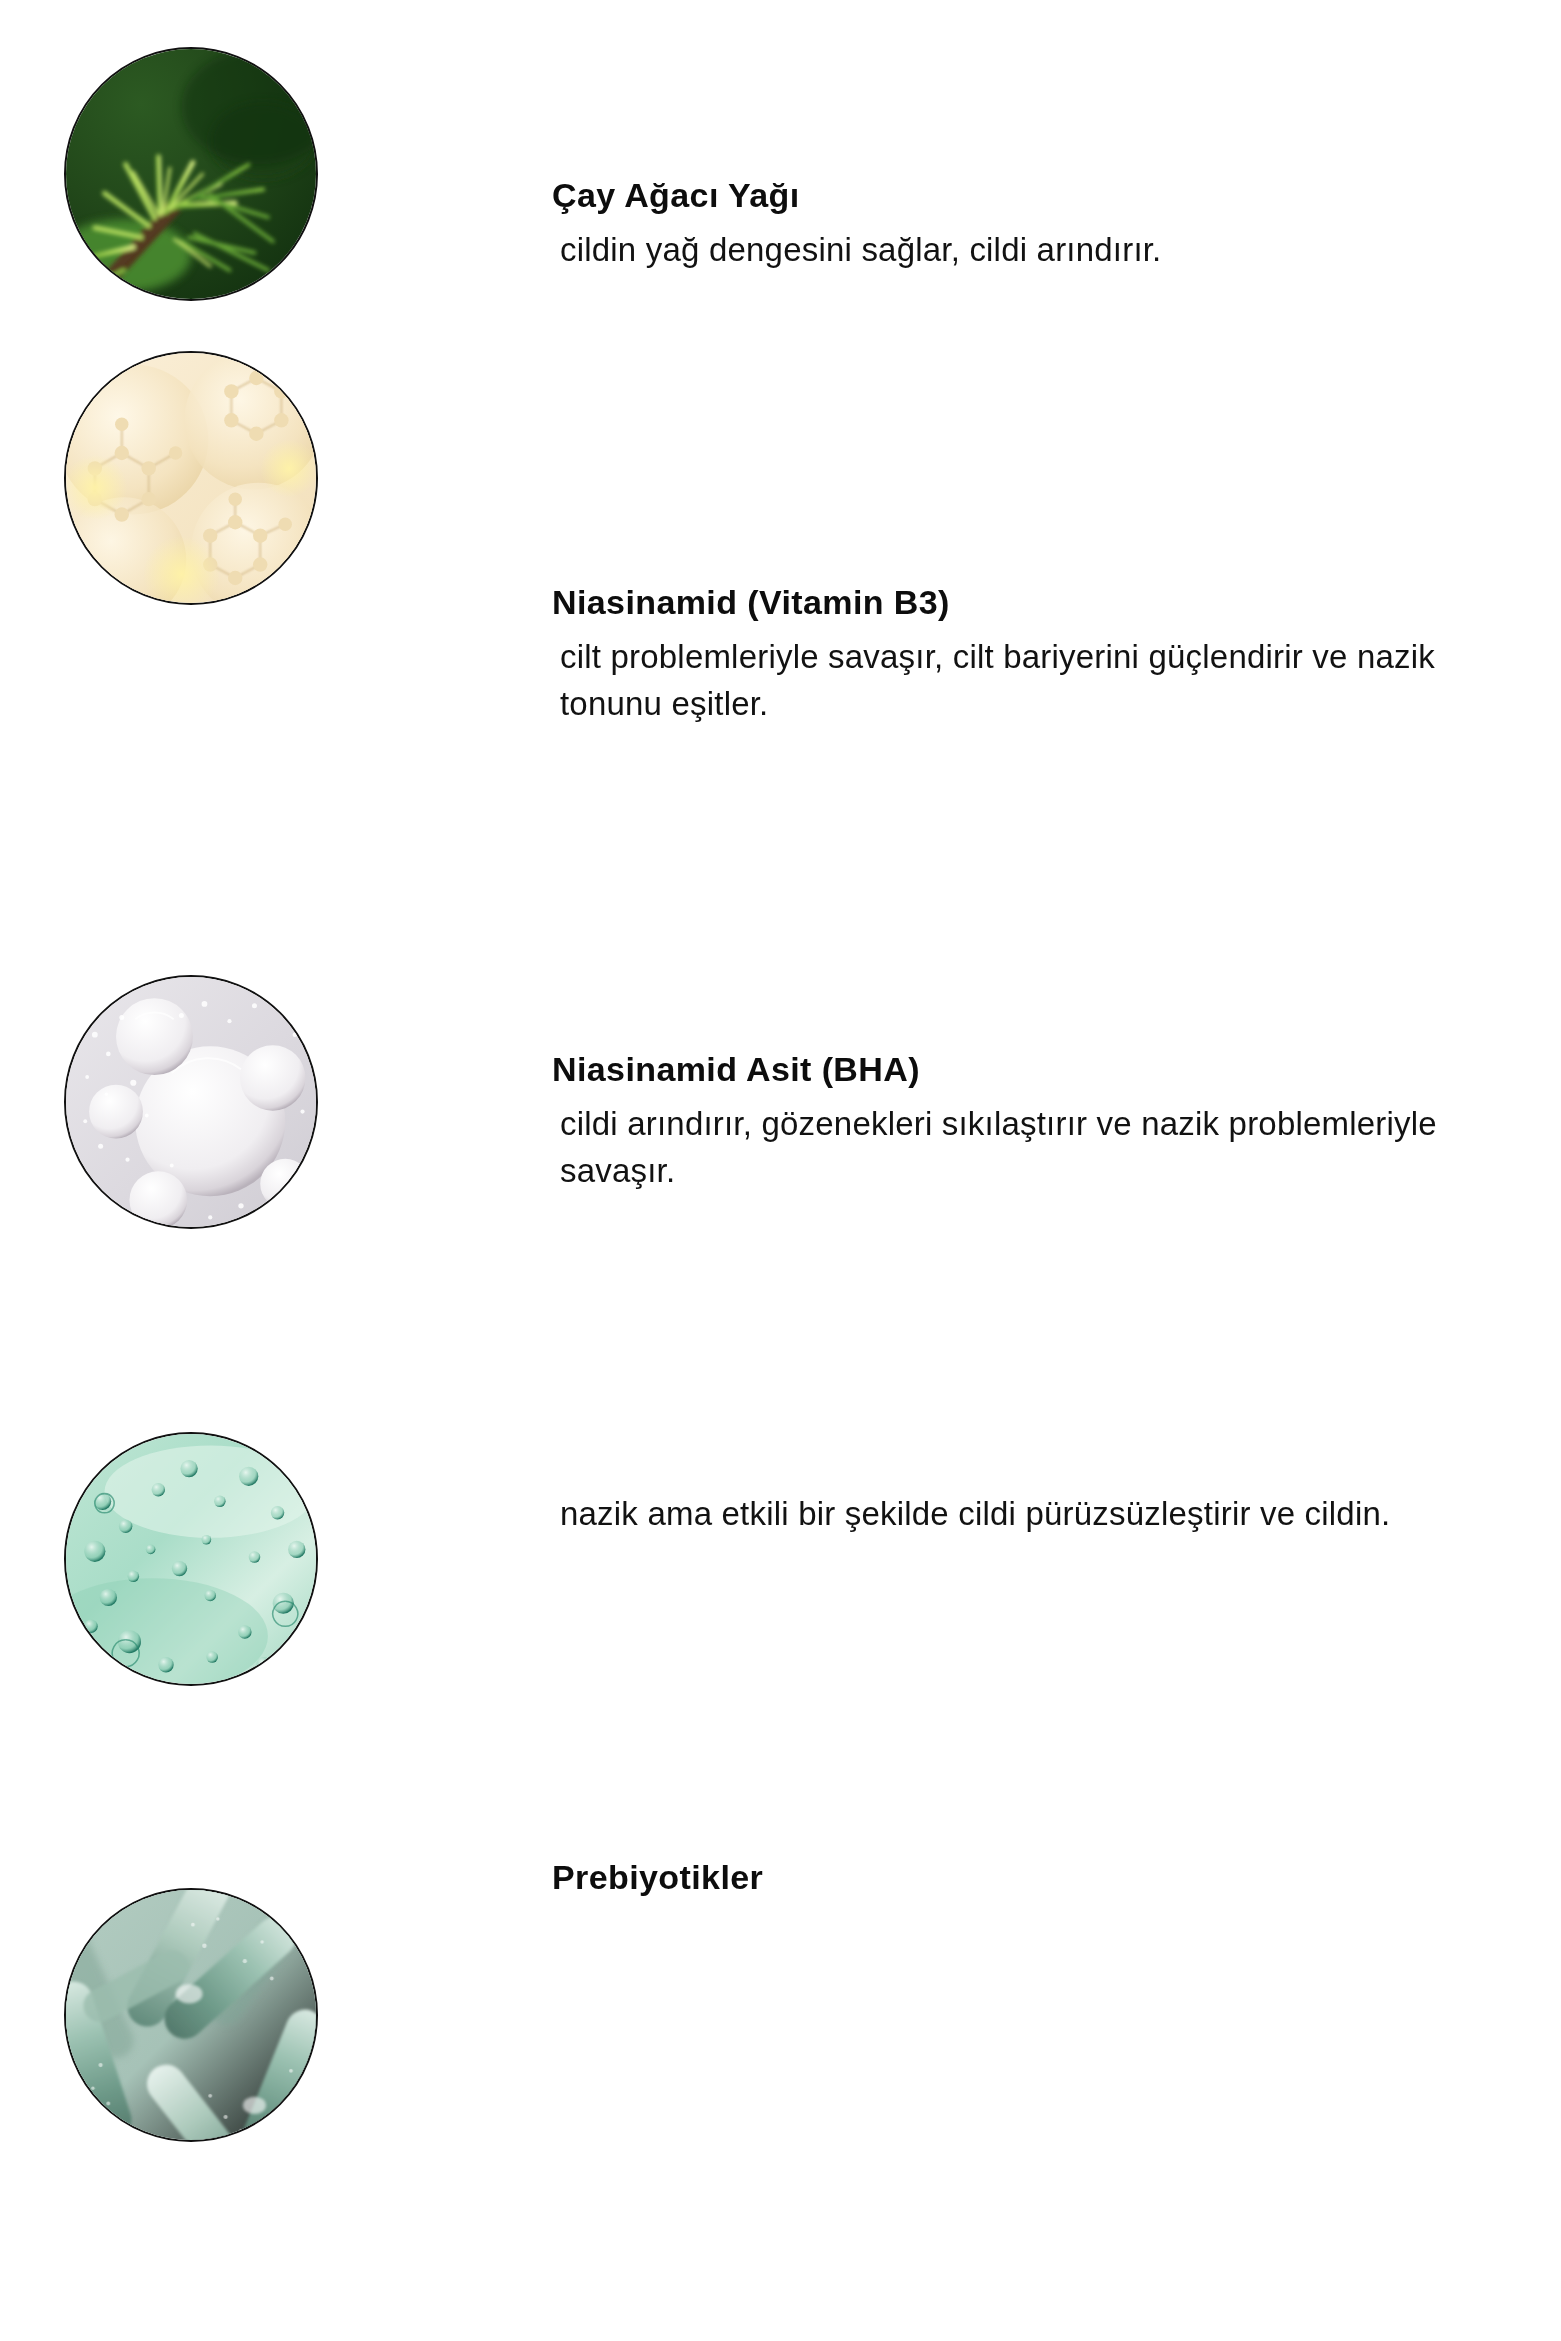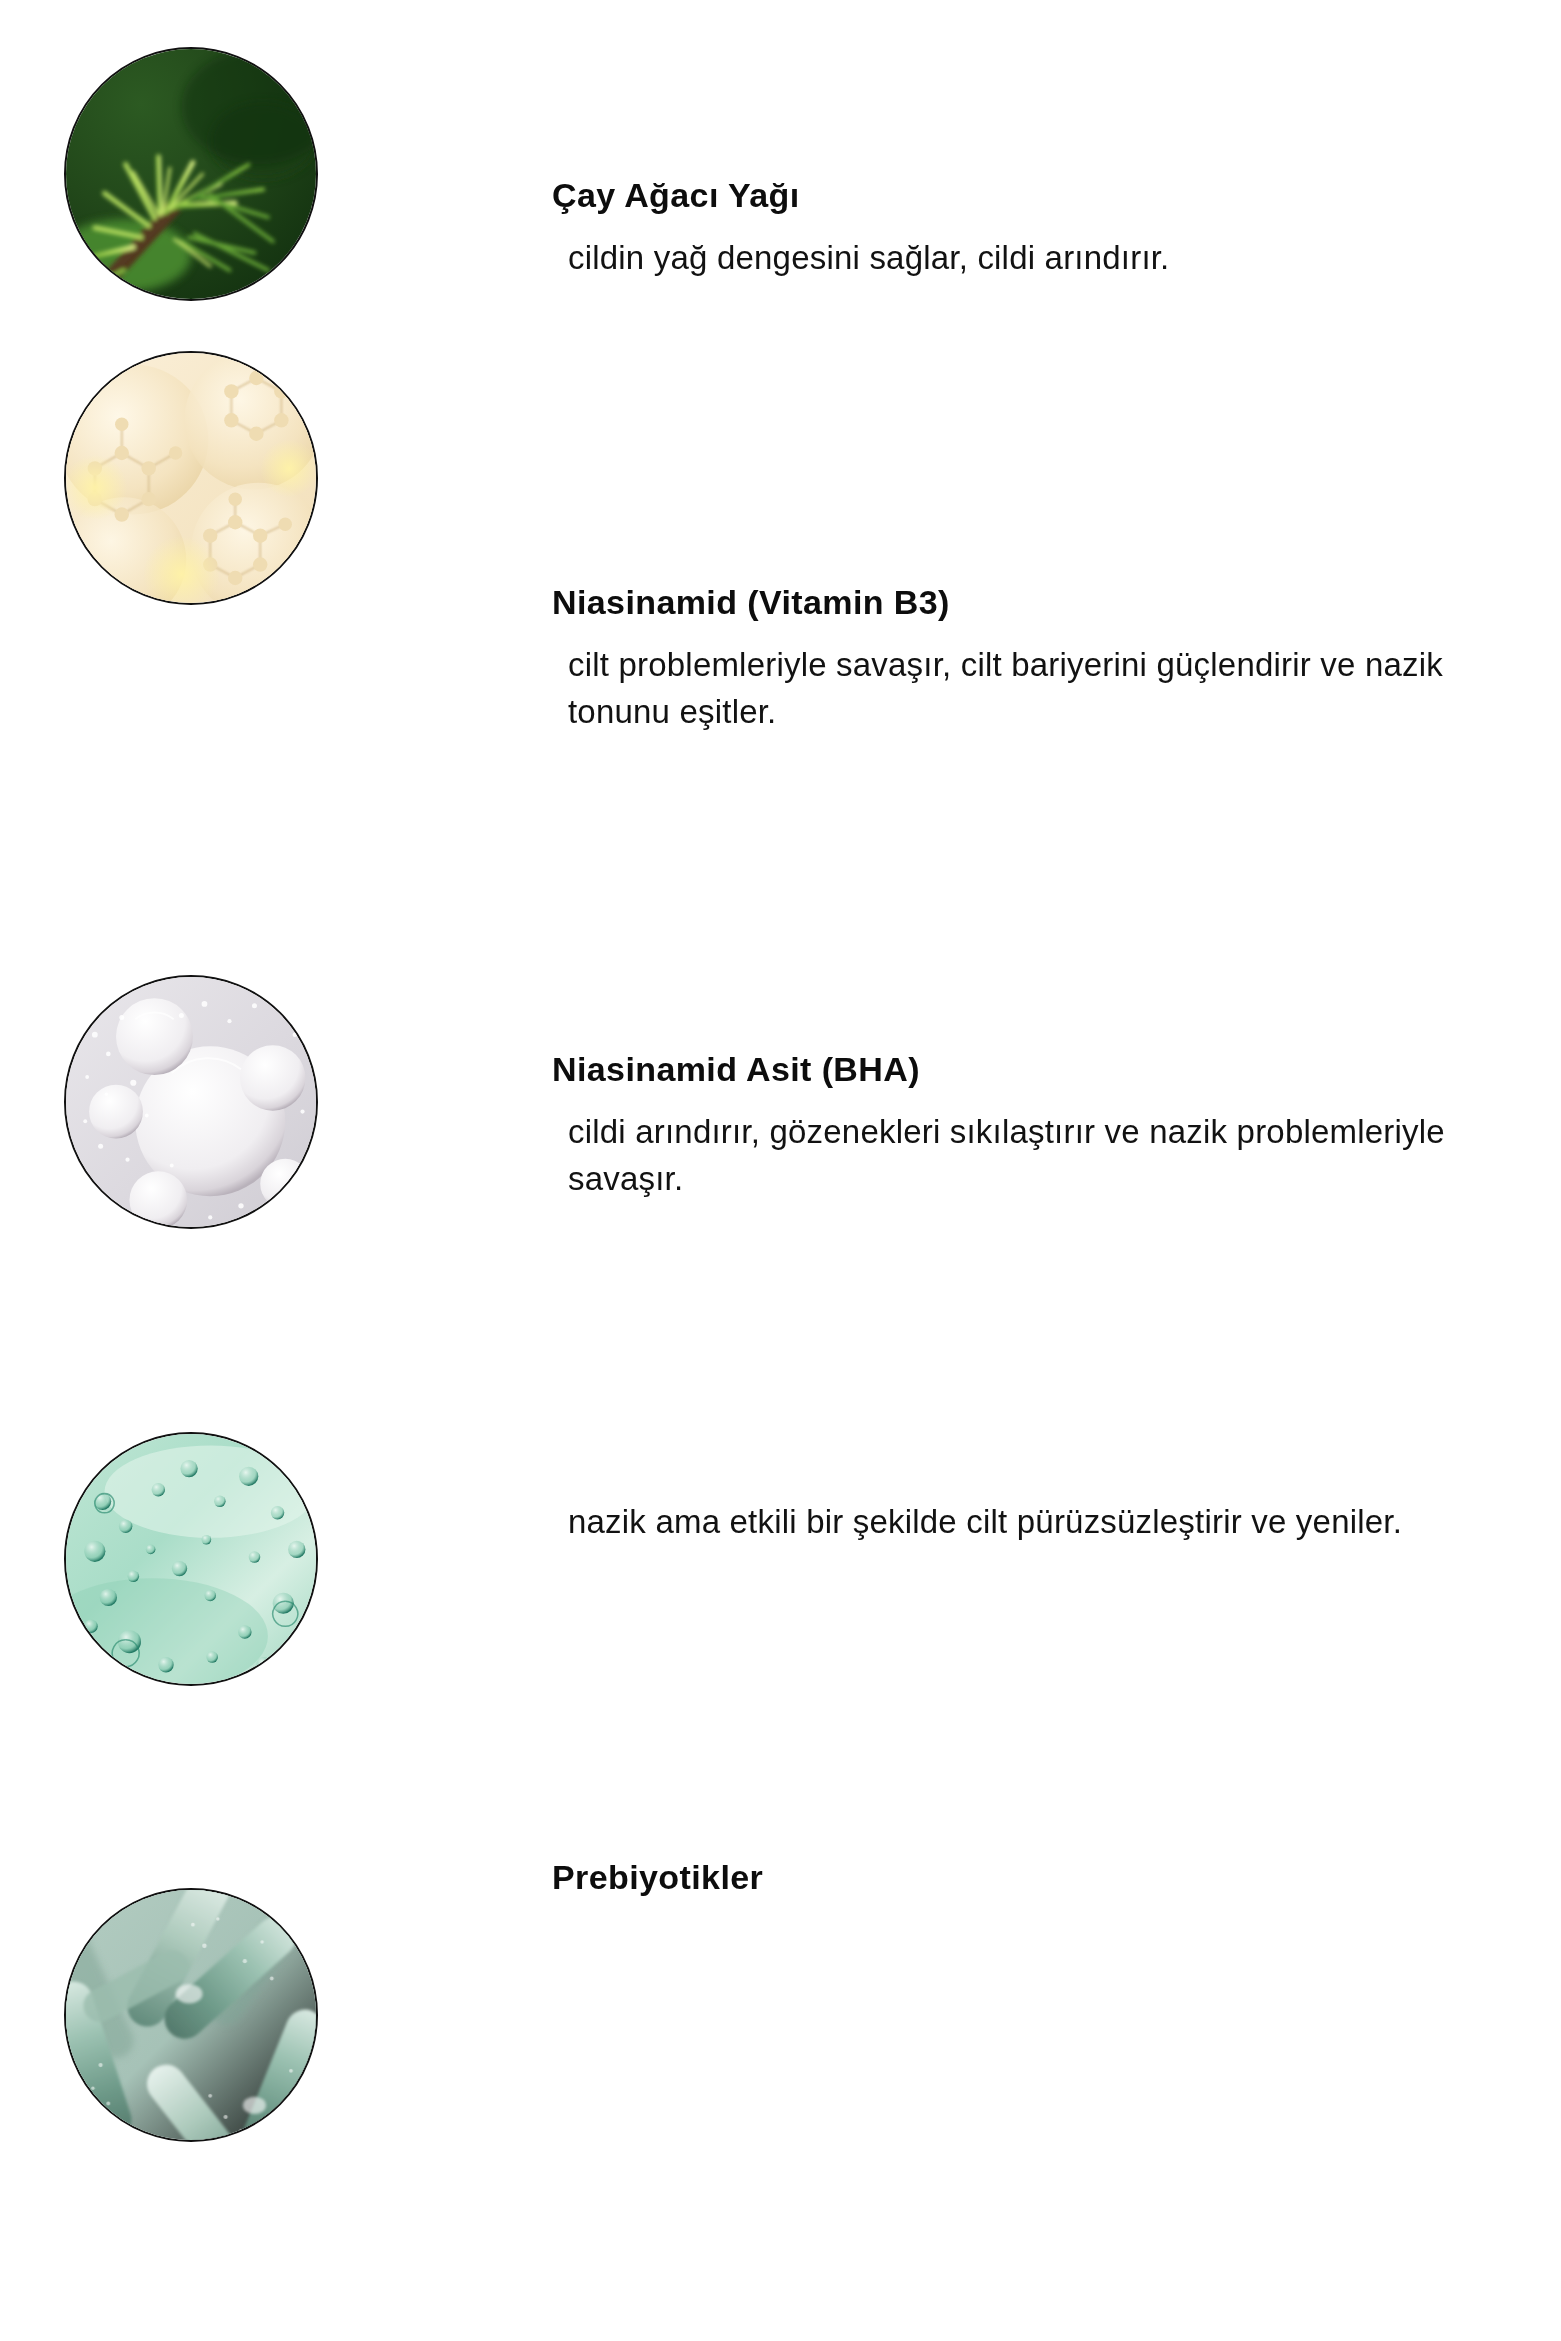--- a/index.html
+++ b/index.html
@@ -46,21 +46,21 @@
     margin: 0 0 5.9px 0;
     line-height: 1.28;
     white-space: nowrap;
   }
   .ing-desc {
     font-size: 33px;
     font-weight: 400;
     color: #121212;
     letter-spacing: 0.2px;
     line-height: 1.44;
-    margin: 16px;
+    margin: 8px;
     max-width: 878px;
   }
 </style>
 </head>
 <body>
 
 <div class="page">
 
   <div class="circle-wrap" style="left:64px; top:47px; width:254px; height:254px;">
     <svg viewBox="0 0 260 260" preserveAspectRatio="xMidYMid slice">
@@ -305,21 +305,21 @@
         <circle cx="152" cy="232" r="6" fill="url(#gbub)"></circle>
       </g>
       <g stroke="#2a8a6f" stroke-width="1.6" fill="none" opacity="0.65">
         <path d="M40 62 a10 10 0 1 0 0.1 0"></path>
         <path d="M62 214 a14 14 0 1 0 0.1 0"></path>
         <path d="M228 174 a13 13 0 1 0 0.1 0"></path>
       </g>
     </svg>
   </div>
   <div class="text-col" style="top:1482px;">
-    <p class="ing-desc">nazik ama etkili bir şekilde cilt pürüzsüzleştirir ve yeniler.</p>
+    <p class="ing-desc">nazik ama etkili bir şekilde cildi pürüzsüzleştirir ve cildin.</p>
   </div>
 
   <div class="circle-wrap" style="left:64px; top:1888px; width:254px; height:254px;">
     <svg viewBox="0 0 260 260" preserveAspectRatio="xMidYMid slice">
       <defs>
         <linearGradient id="preBg" x1="0" y1="0" x2="1" y2="1">
           <stop offset="0%" stop-color="#b4cdc2"></stop>
           <stop offset="50%" stop-color="#a6c2b7"></stop>
           <stop offset="100%" stop-color="#8fae a3"></stop>
         </linearGradient>

